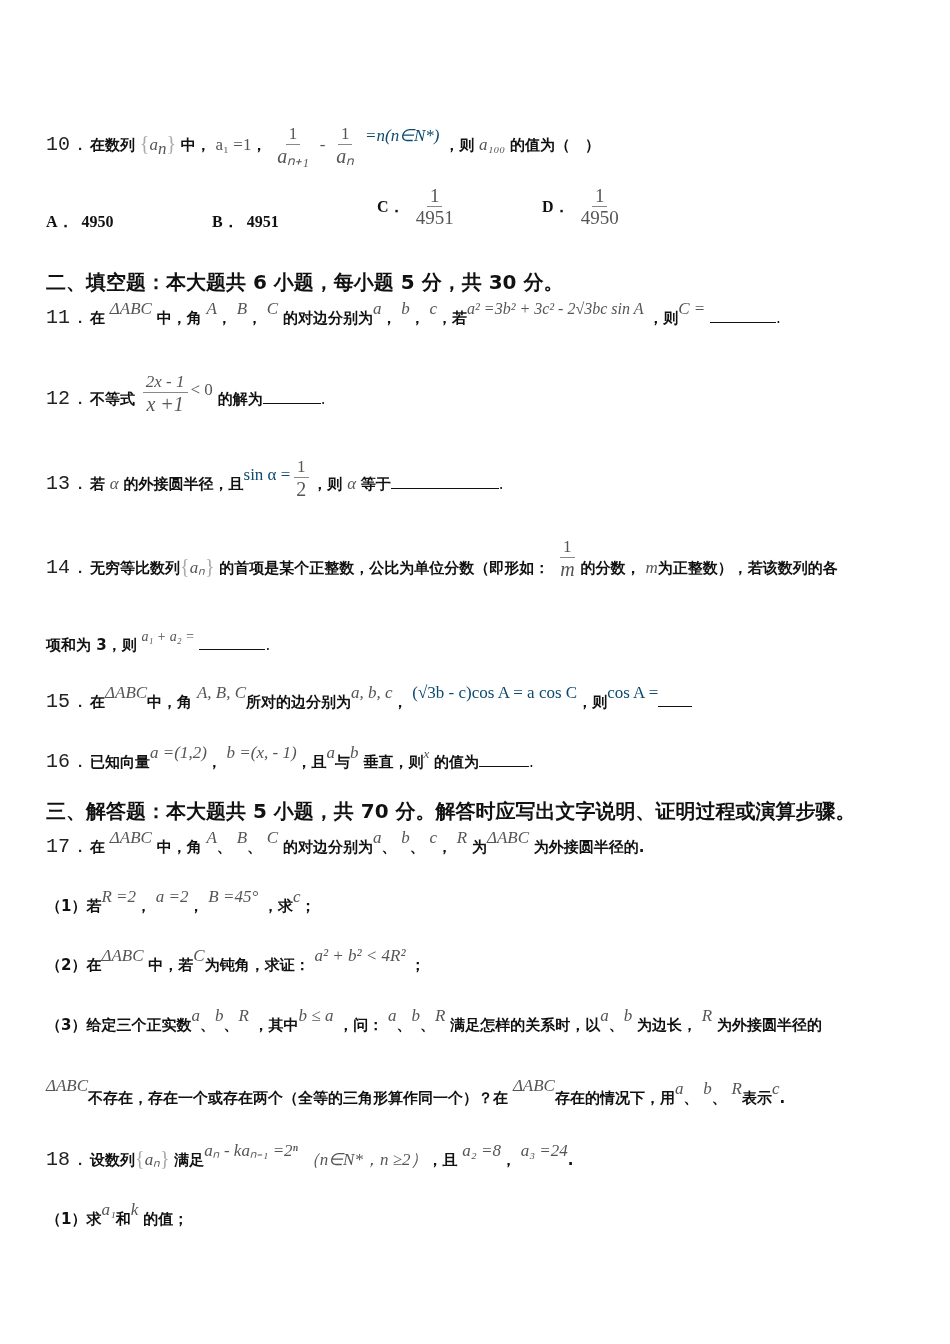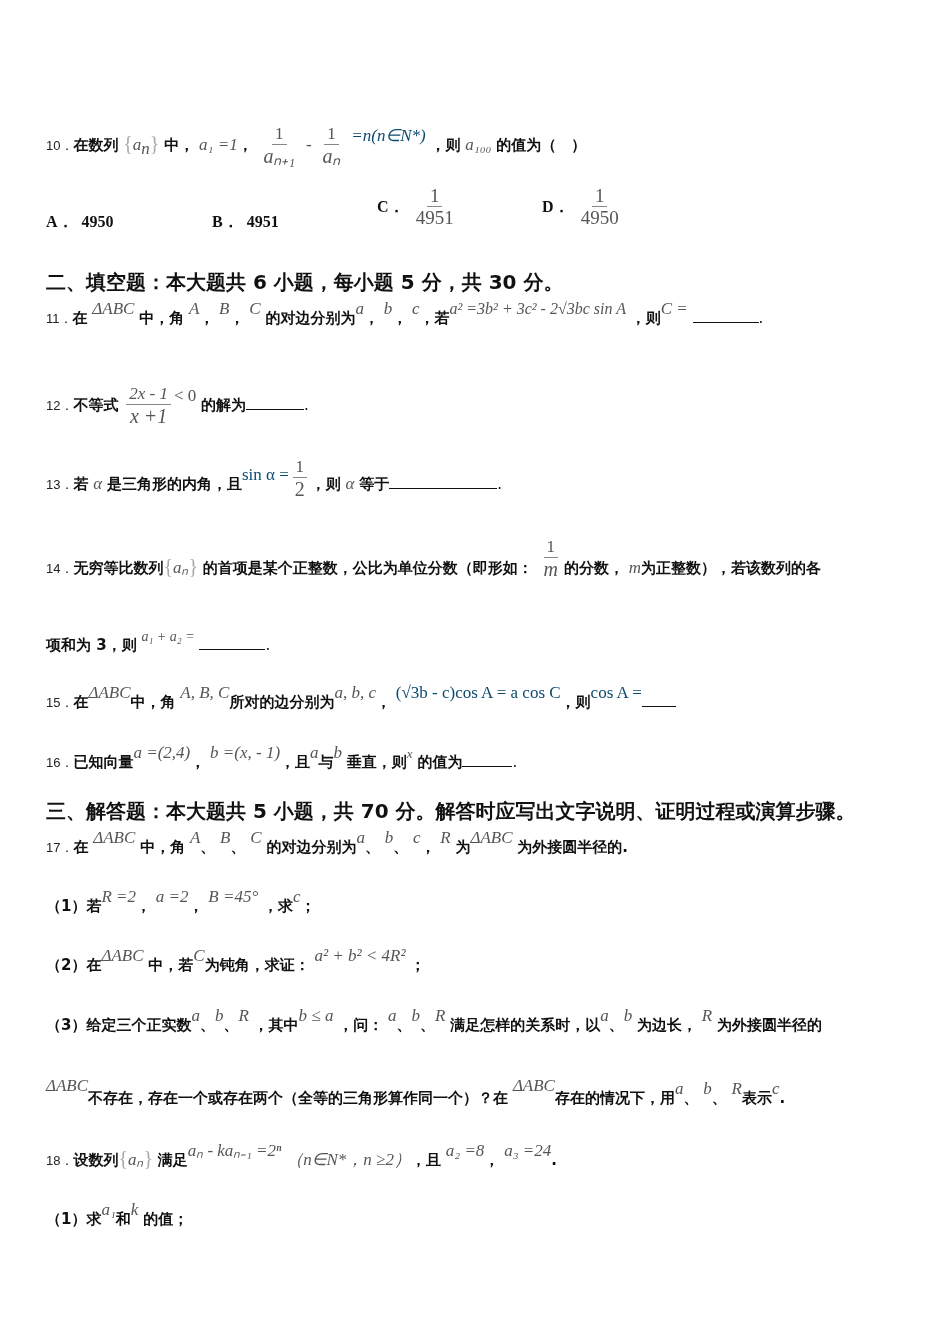--- a/index.html
+++ b/index.html
@@ -1,20 +1,20 @@
 <!DOCTYPE html>
 <html><head>
 <meta charset="utf-8">
 <style>
   html, body { margin:0; padding:0; background:#ffffff; }
   body { width:950px; height:1344px; position:relative; overflow:hidden;
          font-family:"DejaVu Sans", "Liberation Sans", sans-serif; color:#111; }
   .line { position:absolute; left:46px; white-space:nowrap; font-size:15px; line-height:20px; }
   .cn { font-weight:bold; font-size:15px; }
-  .num { font-family:Liberation Sans, sans-serif; font-size:13px; color:#222; }
+  .num { font-family:Liberation Mono, monospace; font-size:20px; color:#222; }
   .m { font-family:"Liberation Serif", serif; font-style:italic; color:#555; font-size:17px; position:relative; top:-9px;text-align:right; }
   .mu { font-family:"Liberation Serif", serif; color:#0c4a6e; font-size:17px; position:relative; top:-9px; }
   .mn { font-family:"Liberation Serif", serif; color:#555; font-size:17px; }
   sub, sup { font-size:10px; }
   .frac { display:inline-flex; flex-direction:column; align-items:center; vertical-align:middle;
           font-family:"Liberation Serif", serif; color:#555; margin:0 3px; }
   .frac .top { font-size:17px; padding:0 3px; border-bottom:1px solid #888; line-height:20px; }
   .frac .bot { font-size:20px; padding:0 3px; line-height:22px; }
   .frac.big .top, .frac.big .bot { font-size:19px; }
   .blank { display:inline-block; border-bottom:1.5px solid #111; height:14px; vertical-align:baseline; }
@@ -24,21 +24,21 @@
   .opt-val { font-family:"Liberation Serif", serif; font-weight:bold; font-size:16px; margin-left:8px; }
   .section { font-weight:bold; font-size:20px; }
 </style>
 </head>
 <body>
 
 <div class="line" style="top:124px;">
   <span class="num">10．</span><span class="cn">在数列</span>
   <span class="brace">{</span><span class="mn" style="font-style:italic">a</span><sub class="mn" style="font-style:italic">n</sub><span class="brace">}</span>
   <span class="cn">中，</span>
-  <span class="mn" style="font-style:italic">a₁ =1</span><span class="cn">，</span>
+  <span class="mn" style="">a₁ =1</span><span class="cn">，</span>
   <span class="frac">
       <span class="top">1</span>
       <span class="bot" style="font-style:italic">aₙ₊₁</span>
     </span>
   <span class="mn">-</span>
   <span class="frac">
       <span class="top">1</span>
       <span class="bot" style="font-style:italic">aₙ</span>
     </span>
   <span class="mu" style="font-style:italic">=n(n∈N*)</span>
@@ -79,31 +79,31 @@
   <span class="m">C</span>
   <span class="cn">的对边分别为</span><span class="m">a</span><span class="cn">，</span>
   <span class="m">b</span><span class="cn">，</span>
   <span class="m">c</span><span class="cn">，若</span><span class="m" style="font-size:16px;">a² =3b² + 3c² - 2√3bc sin A</span>
   <span class="cn">，则</span><span class="m">C =</span>
   <span class="blank" style="width:66px;"></span>.
 </div>
 
 <div class="line" style="top:378px;">
   <span class="num">12．</span><span class="cn">不等式</span>
-  <span class="frac" style="position:relative; top:-6px;margin-top:12px;">
+  <span class="frac" style="position:relative; top:-6px;">
       <span class="top" style="font-style:italic">2x - 1</span>
       <span class="bot" style="font-style:italic">x +1</span>
     </span><span class="m" style="font-style:normal">&lt; 0</span>
   <span class="cn">的解为</span><span class="blank" style="width:58px;"></span>.
 </div>
 
 <div class="line" style="top:463px;">
   <span class="num">13．</span><span class="cn">若</span>
   <span class="mn" style="font-style:italic">α</span>
-  <span class="cn">是三角形的内角，且</span><span class="mu">sin α =</span><span class="frac" style="position:relative; top:-6px;">
+  <span class="cn">的外接圆半径，且</span><span class="mu">sin α =</span><span class="frac" style="position:relative; top:-6px;">
       <span class="top">1</span>
       <span class="bot">2</span>
     </span><span class="cn">，则</span>
   <span class="mn" style="font-style:italic">α</span>
   <span class="cn">等于</span><span class="blank" style="width:108px;"></span>.
 </div>
 
 <div class="line" style="top:547px;">
   <span class="num">14．</span><span class="cn">无穷等比数列</span><span class="brace">{</span><span class="mn" style="font-style:italic">aₙ</span><span class="brace">}</span>
   <span class="cn">的首项是某个正整数，公比为单位分数（即形如：</span>
@@ -119,21 +119,21 @@
   <span class="blank" style="width:66px;"></span>.
 </div>
 
 <div class="line" style="top:692px;">
   <span class="num">15．</span><span class="cn">在</span><span class="m">ΔABC</span><span class="cn">中，角</span>
   <span class="m">A, B, C</span><span class="cn">所对的边分别为</span><span class="m">a, b, c</span><span class="cn">，</span>
   <span class="mu">(√3b - c)cos A = a cos C</span><span class="cn">，则</span><span class="mu">cos A =</span><span class="blank" style="width:34px;"></span>
 </div>
 
 <div class="line" style="top:752px;">
-  <span class="num">16．</span><span class="cn">已知向量</span><span class="m">a =(2,4)</span><span class="cn">，</span>
+  <span class="num">16．</span><span class="cn">已知向量</span><span class="m">a =(1,2)</span><span class="cn">，</span>
   <span class="m">b =(x, - 1)</span><span class="cn">，且</span><span class="m">a</span><span class="cn">与</span><span class="m">b</span>
   <span class="cn">垂直，则</span><span class="m" style="font-size:13px;">x</span>
   <span class="cn">的值为</span><span class="blank" style="width:50px;"></span>.
 </div>
 
 <div class="line section" style="top:801px;">三、解答题：本大题共 5 小题，共 70 分。解答时应写出文字说明、证明过程或演算步骤。</div>
 
 <div class="line" style="top:837px;">
   <span class="num">17．</span><span class="cn">在</span>
   <span class="m">ΔABC</span>

